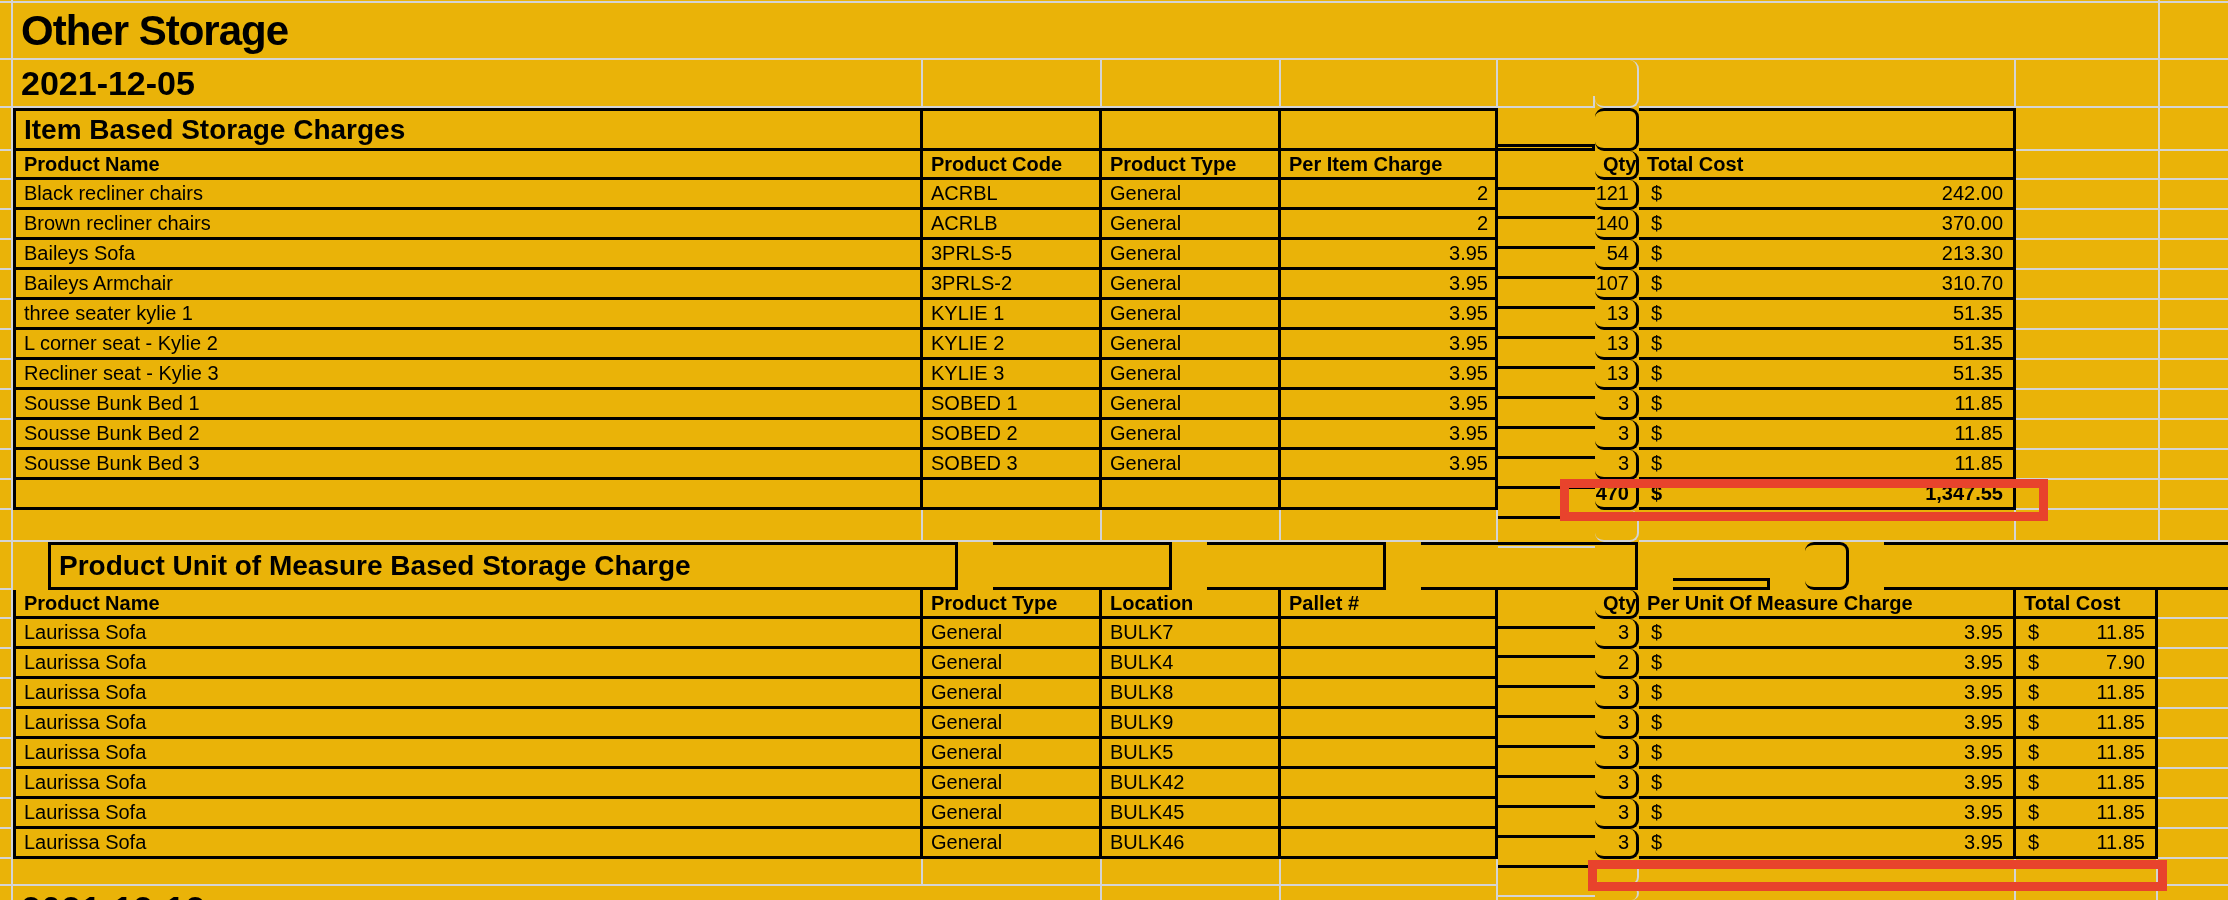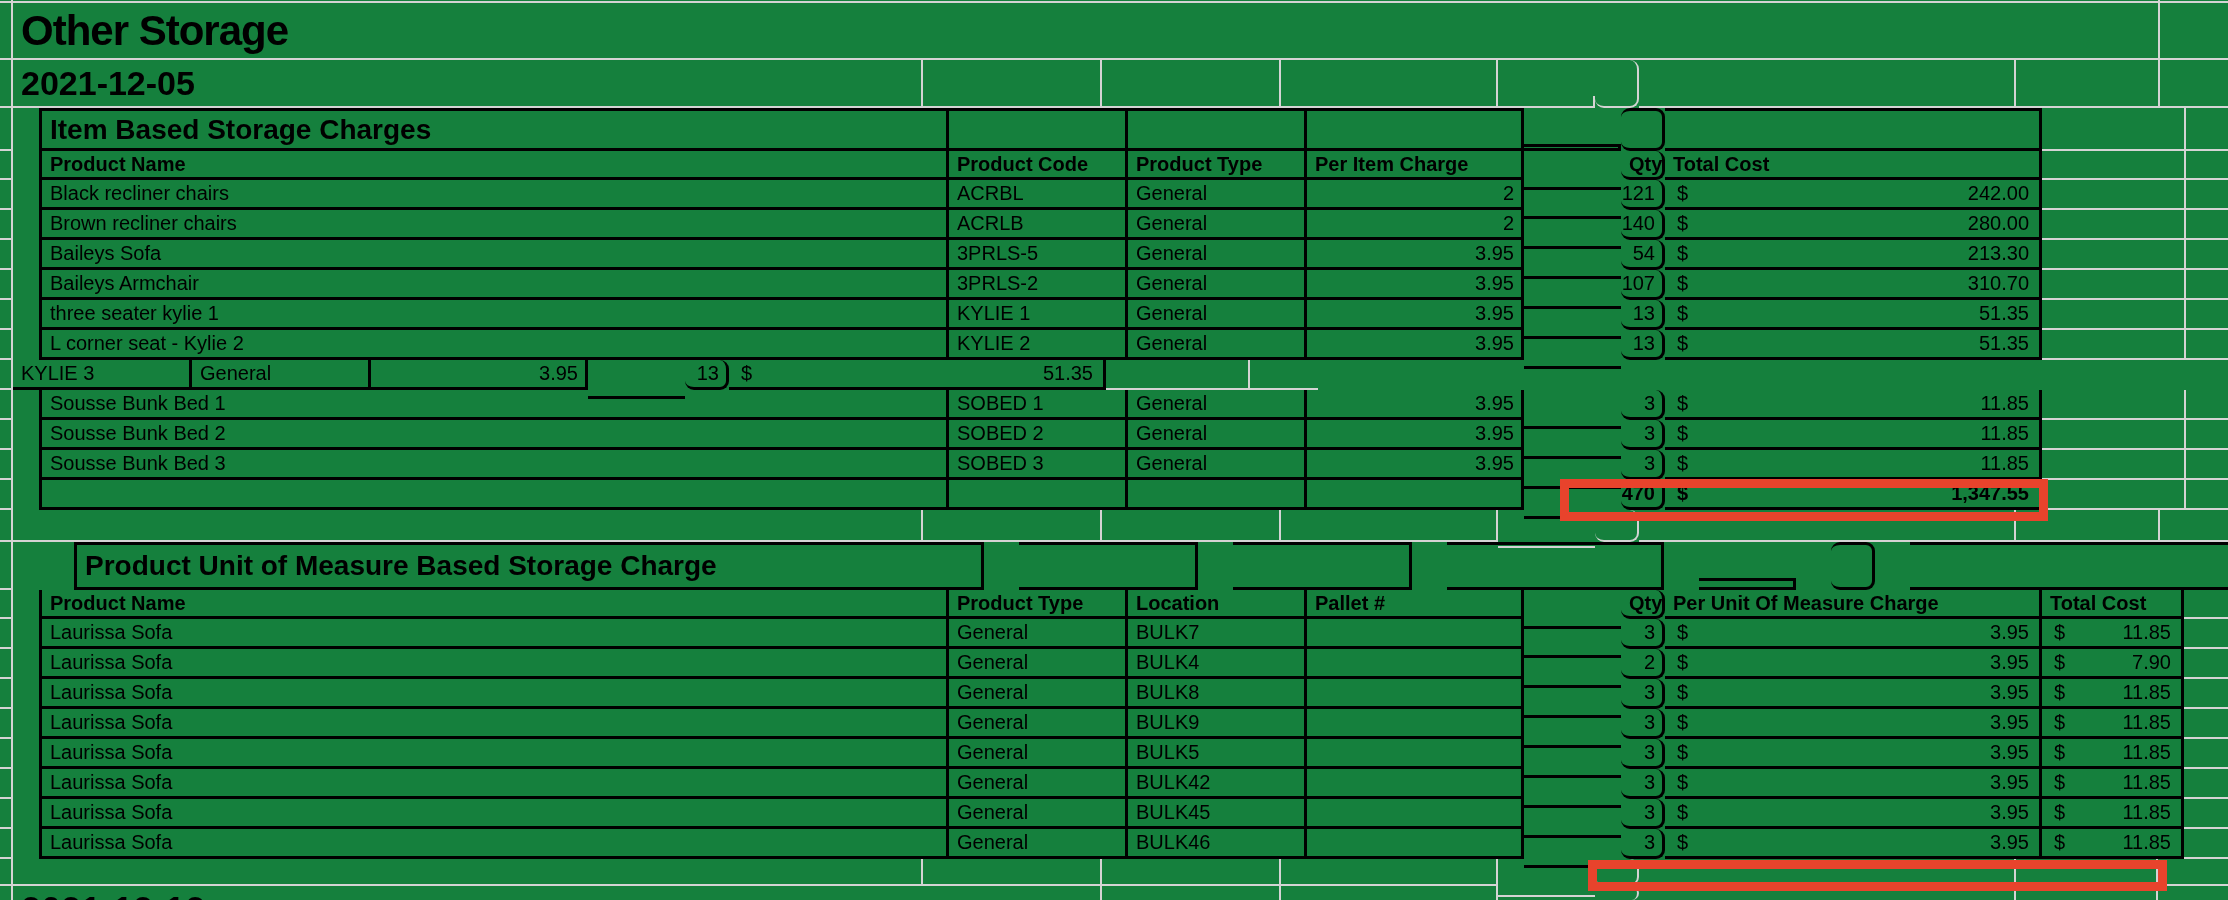--- a/index.html
+++ b/index.html
@@ -5,21 +5,21 @@
   :root{
     --grid:#d4d4d4;
     --tbl:#000000;
     --hl:#e8432c;
   }
   *{margin:0;padding:0;box-sizing:border-box;}
   body{background:#ffffff;}
   .sheet{
     position:relative;
     width:2228px;height:900px;
-    background:#15803d;overflow:hidden;
+    background:#eab308;overflow:hidden;
     font-family:"Liberation Sans",sans-serif;
     color:#000;font-size:20px;
   }
   .row{display:flex;width:100%;}
   .cell{
     flex:0 0 auto;display:flex;align-items:center;
     padding-left:8px;overflow:hidden;white-space:nowrap;
   }
   .num{justify-content:flex-end;padding-left:0;padding-right:7px;}
   .acct{justify-content:space-between;padding:0 10px 0 12px;}
@@ -31,21 +31,21 @@
   .wm1{width:144px;} .wm2{width:68px;}  .wm2b{width:70px;}
   .wspan{width:2147px;}
   
   .r0{height:3px;} .r1{height:57px;} .r2{height:48px;}
   .rt1{height:43px;} .rt2{height:48px;gap:35px;} .rh{height:29px;}
   .rd{height:30px;} .rgap{height:32px;} .rred{height:27px;} .rpart{height:14px;}
   
   .gr{border-right:2px solid var(--grid);}
   .gb{border-bottom:2px solid var(--grid);}
   
-  .kl{border-left:3px solid var(--tbl);margin-left:26px;}
+  .kl{border-left:3px solid var(--tbl);}
   .kr{border-right:3px solid var(--tbl);}
   .kt{border-top:3px solid var(--tbl);}
   .kb{border-bottom:3px solid var(--tbl);}
   
   .t-main{font-size:42px;font-weight:700;letter-spacing:-1px;}
   .t-date{font-size:34px;font-weight:700;}
   .t-sec{font-size:28px;font-weight:700;}
   .t-head{font-size:20px;font-weight:700;}
   .t-part{font-size:36px;font-weight:700;line-height:1;}
   .part-cell{align-items:flex-start;overflow:visible;}
@@ -141,21 +141,21 @@
       <div class="row rd">
         <div class="cell wg gr gb"></div>
         <div class="cell w1 kl kb kr">Brown recliner chairs</div>
         <div class="cell w2 kb kr">ACRLB</div>
         <div class="cell w2 kb kr">General</div>
         <div class="cell w3 kb kr num">2</div>
         <div class="cell w4 kb kr">Carton</div>
         <div class="cell w5 kb kr num">140</div>
         <div class="cell w6 kb kr acct">
           <span>$</span>
-          <span>280.00</span>
+          <span>370.00</span>
         </div>
         <div class="cell wm1 gr gb"></div>
         <div class="cell wm2 gb"></div>
       </div>
 
       <div class="row rd">
         <div class="cell wg gr gb"></div>
         <div class="cell w1 kl kb kr">Baileys Sofa</div>
         <div class="cell w2 kb kr">3PRLS-5</div>
         <div class="cell w2 kb kr">General</div>
@@ -213,20 +213,21 @@
         <div class="cell w6 kb kr acct">
           <span>$</span>
           <span>51.35</span>
         </div>
         <div class="cell wm1 gr gb"></div>
         <div class="cell wm2 gb"></div>
       </div>
 
       <div class="row rd">
         <div class="cell wg gr gb"></div>
+        <div class="cell w1 kl kb kr">Recliner seat - Kylie 3</div>
         <div class="cell w2 kb kr">KYLIE 3</div>
         <div class="cell w2 kb kr">General</div>
         <div class="cell w3 kb kr num">3.95</div>
         <div class="cell w4 kb kr">Unit</div>
         <div class="cell w5 kb kr num">13</div>
         <div class="cell w6 kb kr acct">
           <span>$</span>
           <span>51.35</span>
         </div>
         <div class="cell wm1 gr gb"></div>

